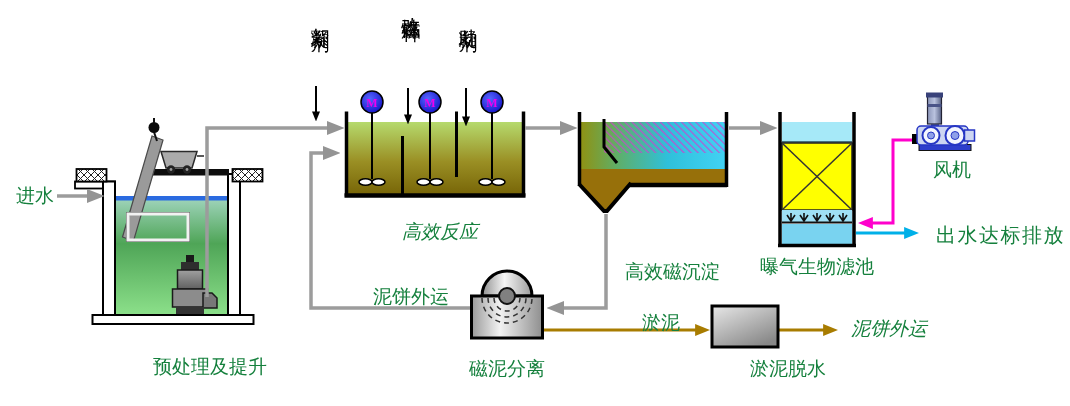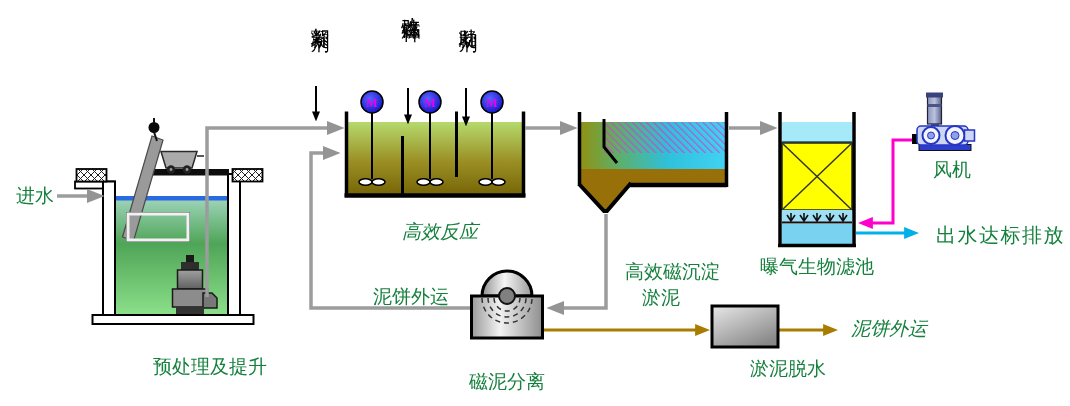--- a/index.html
+++ b/index.html
@@ -241,18 +241,18 @@
 <div class="lbl" style="left:114px;top:357px;margin-left:39px;">预处理及提升</div>
 <div class="vlbl" style="left:307px;top:13px;">絮凝剂</div>
 <div class="vlbl" style="left:398px;top:2px;">改性磁种</div>
 <div class="vlbl" style="left:455px;top:13px;">助凝剂</div>
 <div class="lbl" style="left:402px;top:222px;font-style:italic;">高效反应</div>
 <div class="lbl" style="left:625px;top:225px;margin-top:37px;">高效磁沉淀</div>
 <div class="lbl" style="left:760px;top:257px;">曝气生物滤池</div>
 <div class="lbl" style="left:933px;top:160px;">风机</div>
 <div class="lbl big" style="left:936px;top:224px;">出水达标排放</div>
 <div class="lbl" style="left:373px;top:287px;">泥饼外运</div>
-<div class="lbl" style="left:469px;top:372px;">磁泥分离</div>
-<div class="lbl" style="left:642px;top:288px;">淤泥</div>
+<div class="lbl" style="left:469px;top:359px;">磁泥分离</div>
+<div class="lbl" style="left:642px;top:313px;">淤泥</div>
 <div class="lbl" style="left:710px;top:359px;margin-left:40px;">淤泥脱水</div>
 <div class="lbl" style="left:851px;top:319px;font-style:italic;">泥饼外运</div>
 
 </div>
 
 </body></html>

